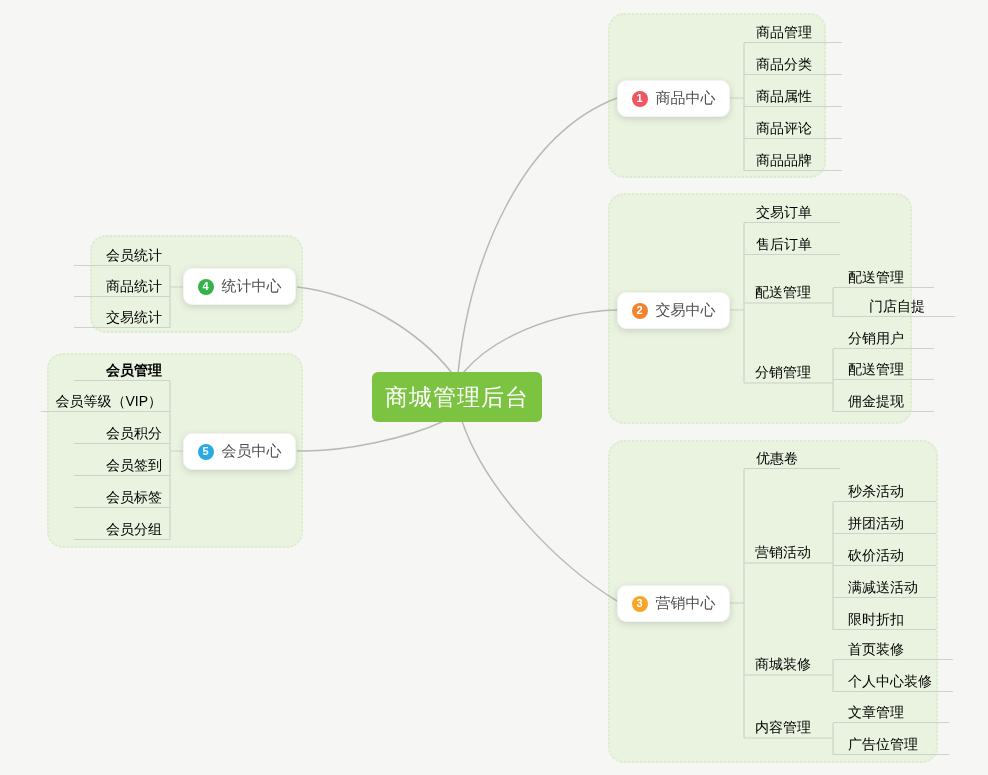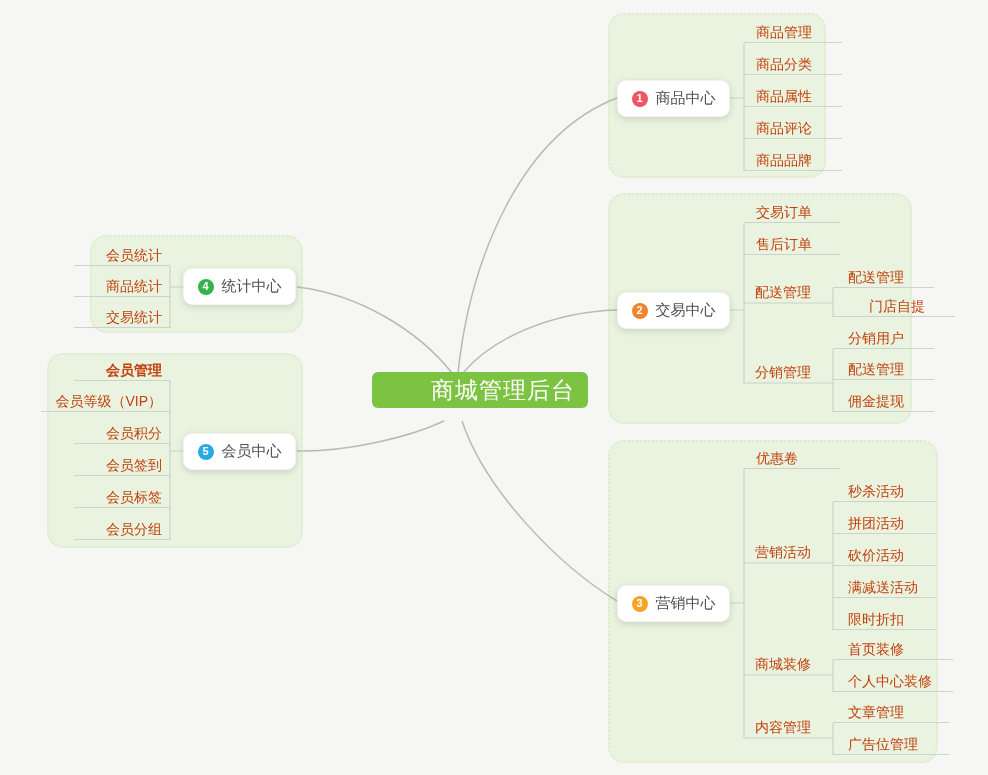--- a/index.html
+++ b/index.html
@@ -21,27 +21,27 @@
     box-shadow:0 2px 6px rgba(120,130,120,.28);
     display:flex;align-items:center;justify-content:center;gap:8px;
     font-size:15px;color:#4f4f4f;white-space:nowrap;cursor:default;
   }
   .badge{
     width:16px;height:16px;border-radius:50%;flex:0 0 16px;
     display:flex;align-items:center;justify-content:center;
     color:#ffffff;font-size:11px;font-weight:bold;line-height:1;
   }
   .root{
-    position:absolute;left:372px;top:372px;width:170px;height:36px;
+    position:absolute;left:372px;top:372px;width:170px;height:50px;
     background:#7cc342;border-radius:6px;
     display:flex;align-items:center;justify-content:center;
-    color:#ffffff;font-size:23px;letter-spacing:1px;white-space:nowrap;padding-left:46px;
+    color:#ffffff;font-size:23px;letter-spacing:1px;white-space:nowrap;
   }
   .leaf{
-    position:absolute;font-size:14px;color:#c2410c;line-height:20px;
+    position:absolute;font-size:14px;color:#000000;line-height:20px;
     padding:0 8px 0 12px;border-bottom:1px solid #ccd2cc;
     white-space:nowrap;cursor:default;
   }
   .leaf.l3{padding-left:15px;}
   .leaf.nb{border-bottom:none;padding-left:11px;}
   .leaf.leaf-l{text-align:right;padding:0 8px 0 14px;}
 </style>
 </head>
 <body>
 

